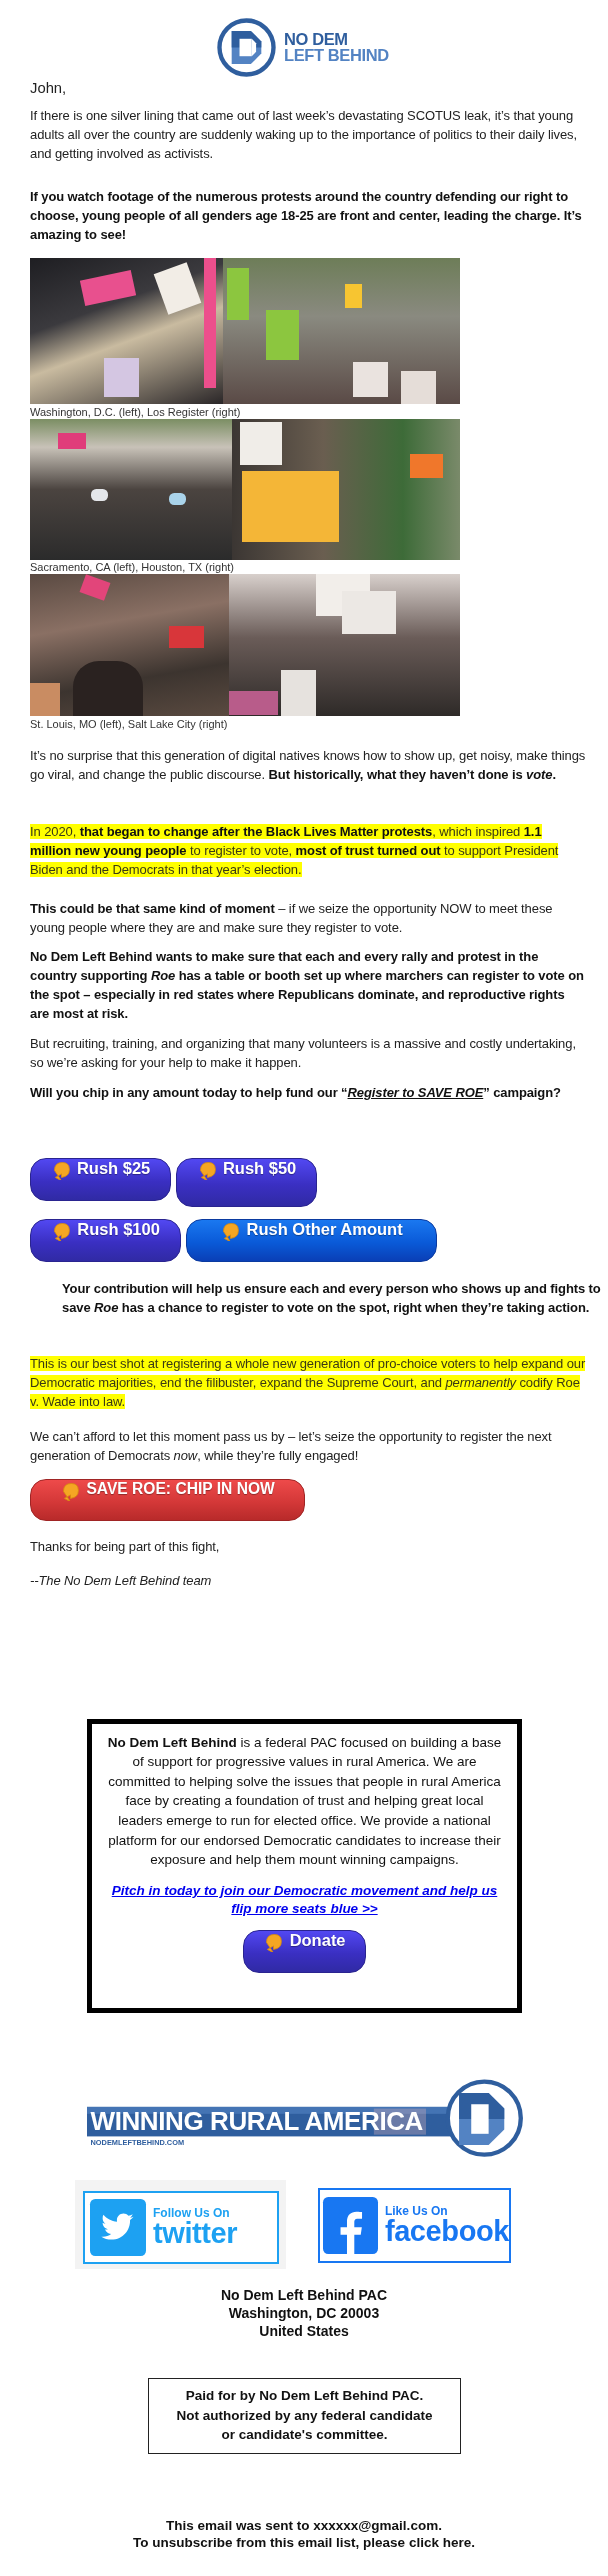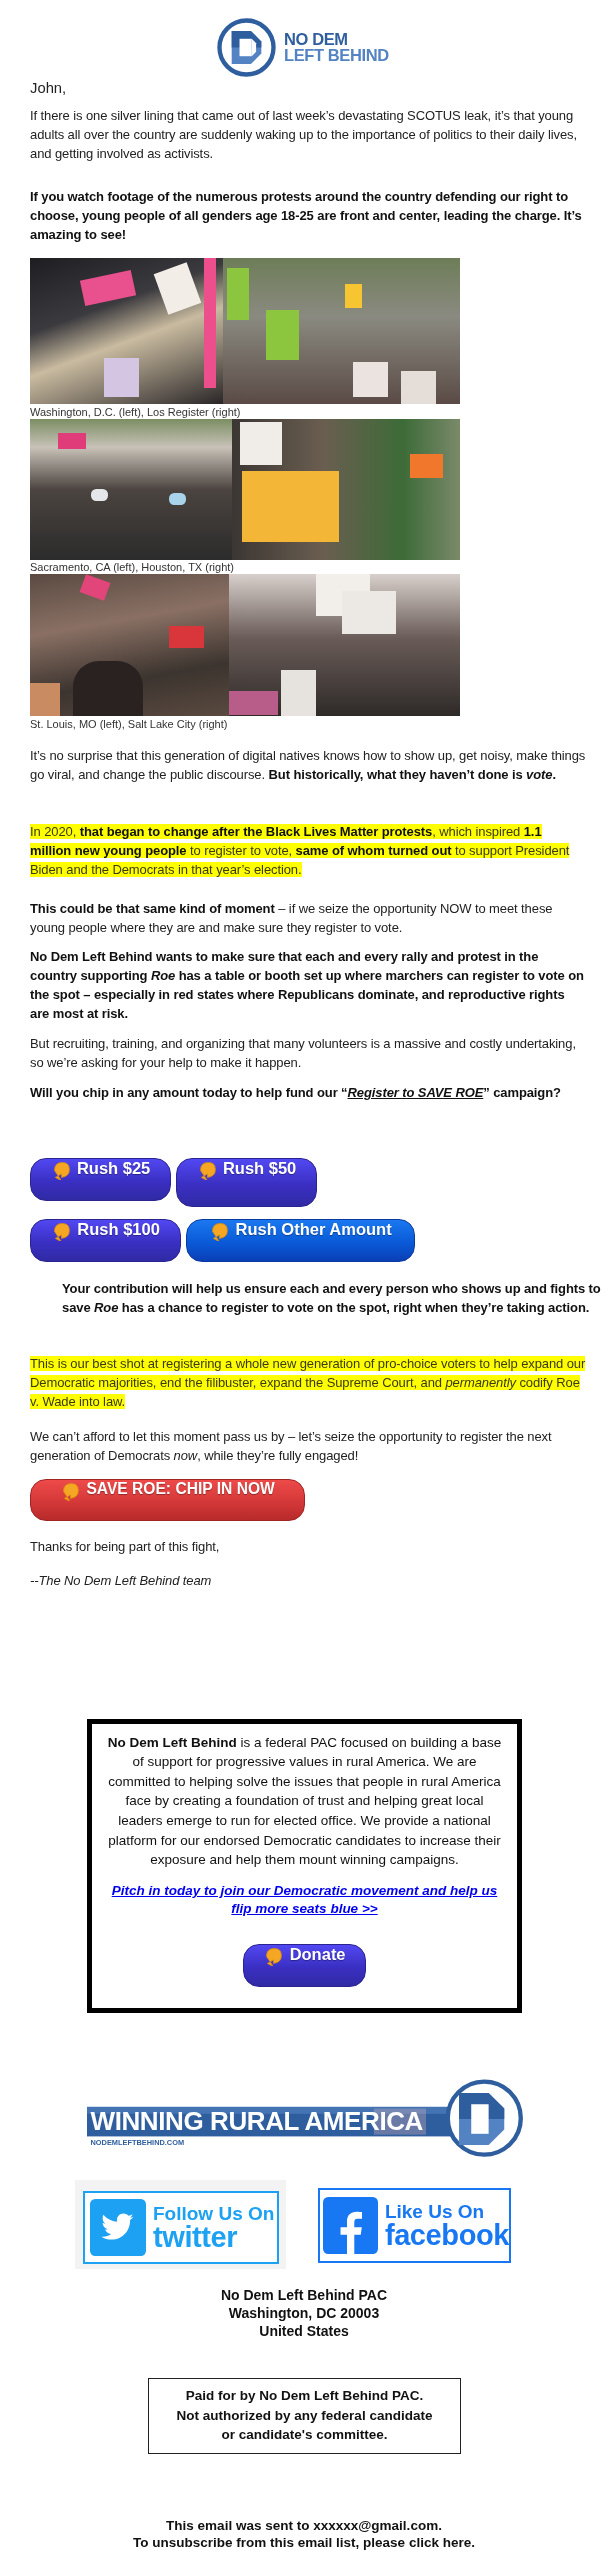--- a/index.html
+++ b/index.html
@@ -41,21 +41,21 @@
 
   
   .banner { left: 87px; top: 2079px; width: 439px; height: 87px; }
 
   
   .twitter-wrap { left: 75px; top: 2180px; width: 211px; height: 89px; background: #f3f3f3; }
   .twitter-box { position: absolute; left: 7.8px; top: 11.3px; width: 196px; height: 73px; border: 2.6px solid #1da1f2; background: #fff; display: flex; align-items: center; padding-left: 5.2px; }
   .fb-box { left: 318px; top: 2188px; width: 193px; height: 75px; border: 2.6px solid #1877f2; background: #fff; display: flex; align-items: center; padding-left: 3px; }
   .soc-icon { width: 56px; height: 57px; border-radius: 5.2px; display: flex; align-items: center; justify-content: center; }
   .soc-text { margin-left: 7px; font-weight: bold; line-height: 1; }
-  .soc-text .small { display: block; font-size: 19px; }
+  .soc-text .small { display: block; font-size: 12px; }
   .soc-text .big { display: block; font-size: 29px; letter-spacing: -0.4px; }
 
   .address { left: 0; width: 608px; top: 2286px; text-align: center; font-weight: bold; font-size: 14px; line-height: 18px; color: #111; }
   .paid-box { left: 148px; top: 2378px; width: 313px; height: 76px; border: 0.9px solid #222; text-align: center; font-weight: bold; font-size: 13.5px; line-height: 19.6px; padding-top: 7px; color: #111; }
   .unsub { left: 0; width: 608px; top: 2517px; text-align: center; font-weight: bold; font-size: 13.5px; line-height: 17.4px; color: #111; }
 </style>
 </head>
 <body>
 
 <div class="abs logo">
@@ -123,21 +123,21 @@
     <div style="position:absolute;left:52px;top:96px;width:35px;height:46px;background:#e6e2de;"></div>
   </div>
 </div>
 <div class="abs caption" style="top:718px;">St. Louis, MO (left), Salt Lake City (right)</div>
 
 <p class="abs copy" style="top:746px;">
   <span>It’s no surprise that this generation of digital natives knows how to show up, get noisy, make things go viral, and change the public discourse.  </span><b>But historically, what they haven’t done is </b><b><i>vote</i></b><b>.</b>
 </p>
 
 <p class="abs copy" style="top:822px;">
-  <span class="hl"><span class="hl-olive">In 2020, </span><b>that began to change after the Black Lives Matter protests</b><span class="hl-olive">, which inspired </span><b>1.1 million new young people</b><span class="hl-olive"> to register to vote, </span><b>same of whom turned out</b><span class="hl-olive"> to support President Biden and the Democrats in that year’s election.</span></span>
+  <span class="hl"><span class="hl-olive">In 2020, </span><b>that began to change after the Black Lives Matter protests</b><span class="hl-olive">, which inspired </span><b>1.1 million new young people</b><span class="hl-olive"> to register to vote, </span><b>most of trust turned out</b><span class="hl-olive"> to support President Biden and the Democrats in that year’s election.</span></span>
 </p>
 
 <p class="abs copy" style="top:899px;">
   <b>This could be that same kind of moment</b><span> – if we seize the opportunity NOW to meet these young people where they are and make sure they register to vote.</span>
 </p>
 
 <p class="abs copy" style="top:947px;font-weight:bold;color:#111;">
   <span>No Dem Left Behind wants to make sure that each and every rally and protest in the country supporting </span><i>Roe</i><span> has a table or booth set up where marchers can register to vote on the spot – especially in red states where Republicans dominate, and reproductive rights are most at risk.</span>
 </p>
 
@@ -158,21 +158,21 @@
       <path d="M4 13 Q4 4 13 4 Q21 4 21 12 Q21 20 12 21 L12 17 L5 21 L12 25 Z" fill="#f5a623" stroke="#d88a10" stroke-width="1"></path>
     </svg>
   <span>Rush $50</span>
 </div>
 <div class="btn btn-purple" style="left:30px;top:1219px;width:151px;height:43px;">
   <svg class="arrow" width="21" height="21" viewBox="0 0 24 24">
       <path d="M4 13 Q4 4 13 4 Q21 4 21 12 Q21 20 12 21 L12 17 L5 21 L12 25 Z" fill="#f5a623" stroke="#d88a10" stroke-width="1"></path>
     </svg>
   <span>Rush $100</span>
 </div>
-<div class="btn btn-blue" style="left:186px;top:1219px;width:229px;height:43px;">
+<div class="btn btn-blue" style="left:186px;top:1219px;width:251px;height:43px;">
   <svg class="arrow" width="21" height="21" viewBox="0 0 24 24">
       <path d="M4 13 Q4 4 13 4 Q21 4 21 12 Q21 20 12 21 L12 17 L5 21 L12 25 Z" fill="#f5a623" stroke="#d88a10" stroke-width="1"></path>
     </svg>
   <span>Rush Other Amount</span>
 </div>
 
 <p class="abs copy" style="top:1279px;font-weight:bold;color:#111;margin-left:32px;">
   <span>Your contribution will help us ensure each and every person who shows up and fights to save </span><i>Roe</i><span> has a chance to register to vote on the spot, right when they’re taking action.</span>
 </p>
 
@@ -192,21 +192,21 @@
 </div>
 
 <p class="abs copy" style="top:1537px;">Thanks for being part of this fight,</p>
 <p class="abs copy" style="top:1571px;font-style:italic;">--The No Dem Left Behind team</p>
 
 <div class="abs about-box">
   <p class="about-text">
     <b>No Dem Left Behind</b><span> is a federal PAC focused on building a base of support for progressive values in rural America. We are committed to helping solve the issues that people in rural America face by creating a foundation of trust and helping great local leaders emerge to run for elected office. We provide a national platform for our endorsed Democratic candidates to increase their exposure and help them mount winning campaigns.</span>
   </p>
   <a href="#" class="about-link">Pitch in today to join our Democratic movement and help us flip more seats blue &gt;&gt;</a>
-  <div class="btn btn-purple" style="position:relative;display:inline-flex;margin-top:26px;width:123px;height:43px;font-size:16.5px;">
+  <div class="btn btn-purple" style="position:relative;display:inline-flex;margin-top:12px;width:123px;height:43px;font-size:16.5px;">
     <svg class="arrow" width="21" height="21" viewBox="0 0 24 24">
         <path d="M4 13 Q4 4 13 4 Q21 4 21 12 Q21 20 12 21 L12 17 L5 21 L12 25 Z" fill="#f5a623" stroke="#d88a10" stroke-width="1"></path>
       </svg>
     <span>Donate</span>
   </div>
 </div>
 
 <div class="abs banner">
   <svg width="439" height="87" viewBox="0 0 505 100">
     <rect x="0" y="32" width="440" height="34" fill="#2f5e9e"></rect>

